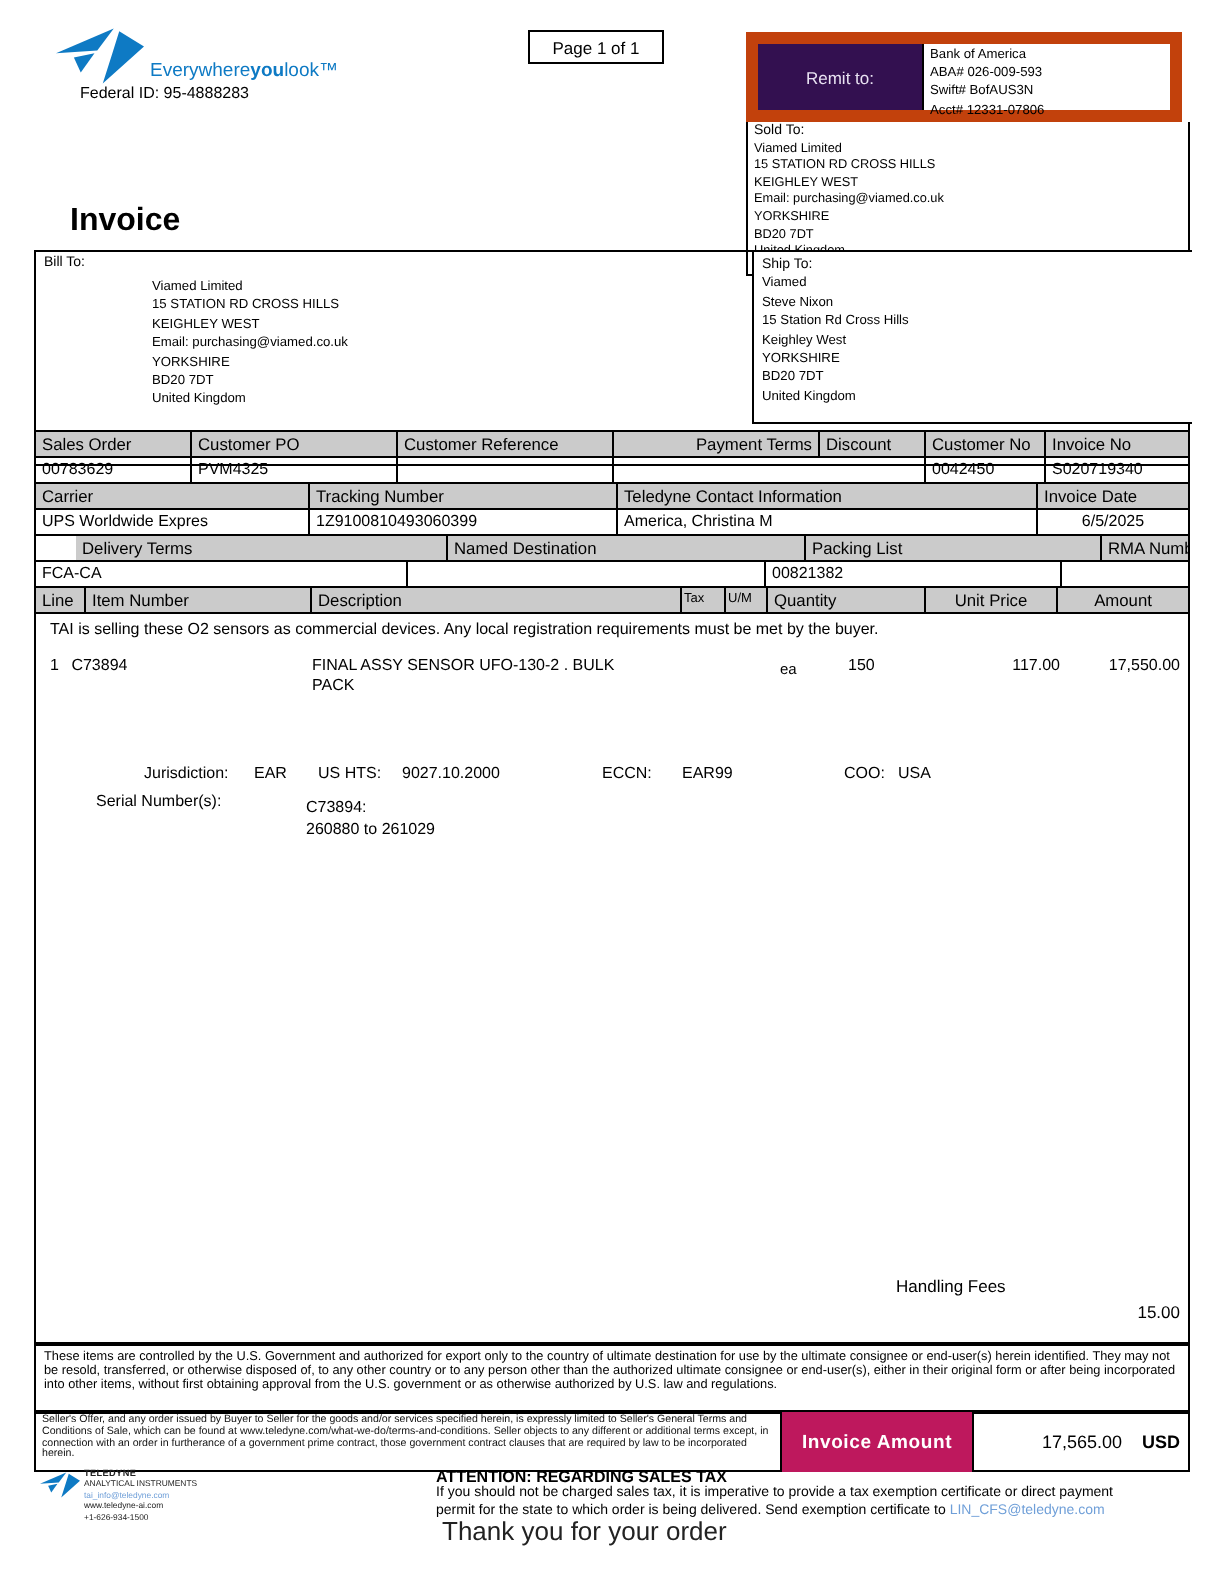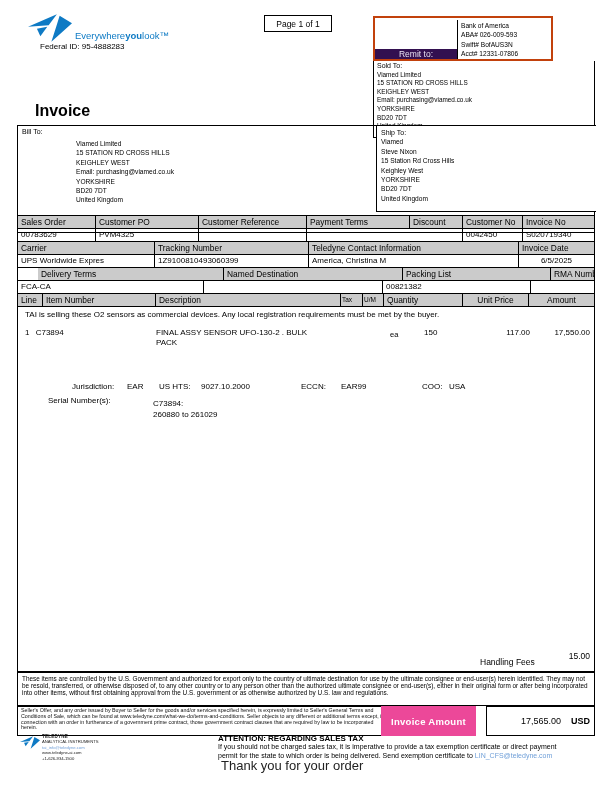--- a/index.html
+++ b/index.html
@@ -10,21 +10,21 @@
 
   
   .company-line { font-size:12px; white-space:nowrap; }
   .company-bold { font-weight:bold; letter-spacing:.2px; }
   .tagline { font-size:9.5px; color:#0e7ac4; white-space:nowrap; }
   .tagline b { font-weight:bold; }
   .federal { font-size:8px; }
   .pagebox { border:1px solid #000; width:68px; height:17px; font-size:8.5px; display:flex; align-items:center; justify-content:center; }
 
   
-  .remit { left:373px; top:16px; width:180px; height:45px; border:2px solid #c2410c; display:flex;align-items:flex-end; }
+  .remit { left:373px; top:16px; width:218px; height:45px; border:6px solid #c2410c; display:flex; }
   .remit-label { width:82px; background:#331050; color:#e9e2f2; font-size:8.5px; display:flex; align-items:center; justify-content:center; }
   .remit-info { flex:1; padding:1px 3px; font-size:6.6px; line-height:9.2px; border-left:1px solid #000; }
   .soldto { left:373px; top:61px; width:222px; height:77px; border:1px solid #000; border-top:none; padding:1px 3px; font-size:6.4px; line-height:8.6px; }
   .soldto-label { font-size:7px; }
 
   .title { font-size:16px; font-weight:bold; }
 
   
   .billship { left:17px; top:125px; width:578px; height:108px; border:1px solid #000; }
   .bill-label { position:absolute; left:4px; top:2px; font-size:7px; }
@@ -42,21 +42,21 @@
   
   .bodybox { left:17px; top:306px; width:578px; height:366px; border-left:1px solid #000; border-right:1px solid #000; border-bottom:1px solid #000; }
   .note { position:absolute; left:7px; top:4px; font-size:8px; }
   .fs8 { font-size:8px; }
   .rt { text-align:right; }
   .handling { font-size:8.5px; }
 
   
   .exportbox { left:17px; top:672px; width:578px; height:34px; border:1px solid #000; padding:2px 4px; font-size:6.4px; line-height:7.2px; }
   .sellerbox { left:17px; top:706px; width:374px; height:30px; border:1px solid #000; padding:1px 3px; font-size:5.3px; line-height:5.8px; color:#111; }
-  .inv-amt-label { left:381px; top:706px; width:95px; height:30px; background:#ec4899; color:#fff; font-size:9.5px; font-weight:bold; display:flex; align-items:center; justify-content:center; letter-spacing:.3px; }
+  .inv-amt-label { left:391px; top:706px; width:95px; height:30px; background:#be185d; color:#fff; font-size:9.5px; font-weight:bold; display:flex; align-items:center; justify-content:center; letter-spacing:.3px; }
   .inv-amt-box { left:486px; top:706px; width:109px; height:30px; border:1px solid #000; display:flex; align-items:center; font-size:9px; }
   .inv-amt-box .v { flex:1; text-align:right; padding-right:10px; }
   .inv-amt-box .c { font-weight:bold; padding-right:4px; }
 
   
   .flogo-text { font-size:4.2px; line-height:5.4px; color:#222; }
   .flogo-text .b { font-weight:bold; font-size:4.6px; letter-spacing:.2px; }
   .flogo-text .blue { color:#6f9fd8; }
   .attn-title { font-size:8px; font-weight:bold; }
   .attn-line { font-size:7px; line-height:8.6px; }
@@ -127,21 +127,21 @@
       <div>BD20 7DT</div>
       <div>United Kingdom</div>
     </div>
   </div>
 
   <div class="abs info-table">
     <div class="trow">
       <div class="tcell hdr" style="width:78px;">Sales Order</div>
       <div class="tcell hdr" style="width:103px;">Customer PO</div>
       <div class="tcell hdr" style="width:108px;">Customer Reference</div>
-      <div class="tcell hdr" style="width:103px;">Payment Terms</div>
+      <div class="tcell hdr" style="width:103px;text-align:right;">Payment Terms</div>
       <div class="tcell hdr" style="width:53px;">Discount</div>
       <div class="tcell hdr" style="width:60px;">Customer No</div>
       <div class="tcell hdr last">Invoice No</div>
     </div>
     <div class="trow">
       <div class="tcell val" style="width:78px;">00783629</div>
       <div class="tcell val" style="width:103px;">PVM4325</div>
       <div class="tcell val" style="width:108px;"></div>
       <div class="tcell val" style="width:103px;margin-top:18px;">Net 60</div>
       <div class="tcell val" style="width:53px;"></div>
@@ -205,21 +205,21 @@
     <div class="abs fs8" style="left:323px; top:76px;">EAR99</div>
     <div class="abs fs8" style="left:404px; top:76px;">COO:</div>
     <div class="abs fs8" style="left:431px; top:76px;">USA</div>
 
     <div class="abs fs8" style="left:30px; top:90px;">Serial Number(s):</div>
     <div class="abs fs8" style="left:135px; top:92px; line-height:11px;">
       <div>C73894:</div>
       <div>260880 to 261029</div>
     </div>
 
-    <div class="abs handling" style="left:430px; top:351px;margin-left:32px;">Handling Fees</div>
+    <div class="abs handling" style="left:430px; top:332px;">Handling Fees</div>
     <div class="abs handling rt" style="left:500px; top:345px; width:72px;">15.00</div>
   </div>
 
   <div class="abs exportbox">These items are controlled by the U.S. Government and authorized for export only to the country of ultimate destination for use by the ultimate consignee or end-user(s) herein identified. They may not be resold, transferred, or otherwise disposed of, to any other country or to any person other than the authorized ultimate consignee or end-user(s), either in their original form or after being incorporated into other items, without first obtaining approval from the U.S. government or as otherwise authorized by U.S. law and regulations.</div>
 
   <div class="abs sellerbox">Seller's Offer, and any order issued by Buyer to Seller for the goods and/or services specified herein, is expressly limited to Seller's General Terms and Conditions of Sale, which can be found at www.teledyne.com/what-we-do/terms-and-conditions. Seller objects to any different or additional terms except, in connection with an order in furtherance of a government prime contract, those government contract clauses that are required by law to be incorporated herein.</div>
   <div class="abs inv-amt-label">Invoice Amount</div>
   <div class="abs inv-amt-box">
     <span class="v">17,565.00</span>
     <span class="c">USD</span>

